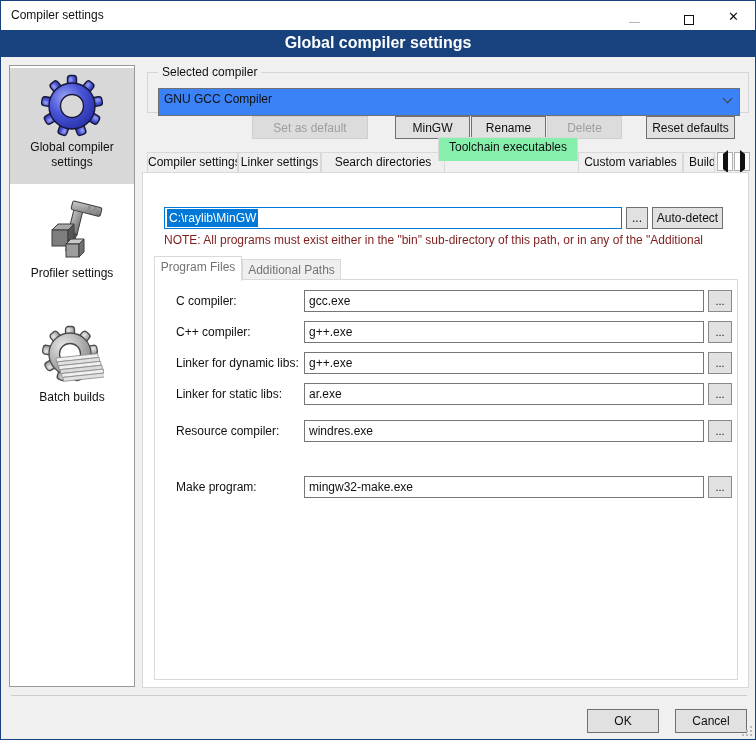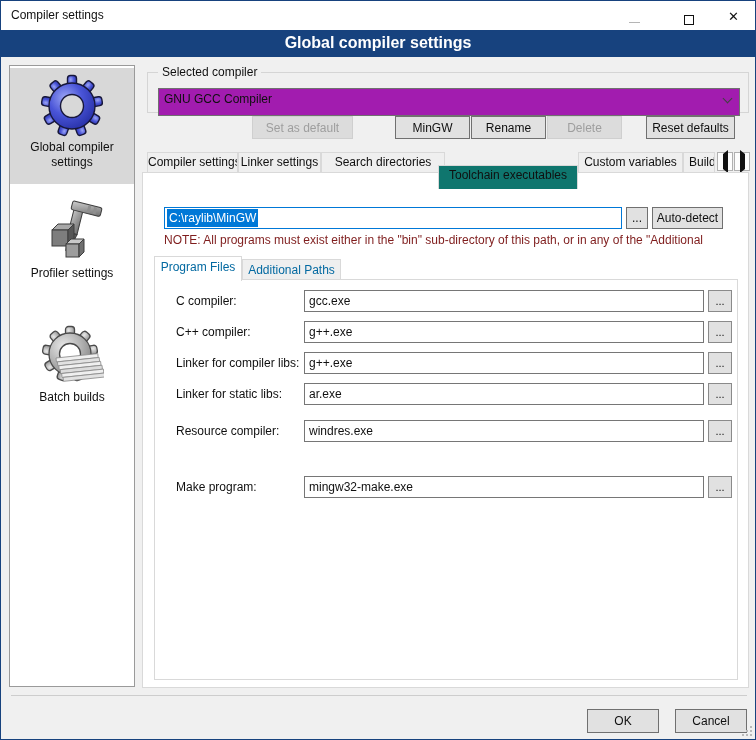--- a/index.html
+++ b/index.html
@@ -17,47 +17,47 @@
   .sidebar{position:absolute;left:8px;top:64px;width:126px;height:622px;background:#fff;border:1px solid #9a9a9a;}
   .side-item{position:absolute;left:0;width:124px;text-align:center;cursor:default;}
   .side-item.sel{background:#d8d8d8;}
   .side-label{font-size:12px;color:#101010;line-height:15px;display:block;padding:2px 4px 6px;}
   
   .group{position:absolute;border:1px solid #d5d5d5;}
   .legend{position:absolute;top:-8px;left:10px;font-size:12px;color:#101010;padding:0 4px;}
   .legend.on-gray{background:#f0f0f0;}
   .legend.on-white{background:#fff;}
   
-  .combo{position:absolute;height:28px;background:#a21caf;border:1px solid #707070;font-size:12px;
+  .combo{position:absolute;height:28px;background:#3b82f6;border:1px solid #707070;font-size:12px;
          color:#101010;line-height:20px;padding:0 15px 0 5px;cursor:default;}
   .chev{position:absolute;right:8px;top:6px;width:7px;height:7px;border-right:1px solid #404040;
         border-bottom:1px solid #404040;transform:rotate(45deg);}
   
   .btn{position:absolute;height:23px;background:#e1e1e1;border:1px solid #707070;font-size:12px;
        color:#101010;text-align:center;line-height:20px;padding:0;cursor:default;}
   .btn.disabled{background:#dcdcdc;border:1px solid #cfcfcf;color:#9e9e9e;}
   
   .tab{position:absolute;top:151px;height:21px;background:#efefef;border:1px solid #d9d9d9;
        font-size:12px;color:#101010;text-align:center;line-height:19px;overflow:hidden;white-space:nowrap;cursor:default;}
-  .tab.active{top:164px;height:24px;background:#0f766e;border-bottom:none;z-index:3;}
+  .tab.active{top:136px;height:24px;background:#86efac;border-bottom:none;z-index:3;}
   .tabscroll{position:absolute;top:151px;width:16px;height:19px;background:#fdfdfd;border:1px solid #b0b0b0;padding:0;cursor:default;}
   .tri-l{width:0;height:0;border-top:4px solid transparent;border-bottom:4px solid transparent;
          border-right:5px solid #111;margin:0 auto;}
   .tri-r{width:0;height:0;border-top:4px solid transparent;border-bottom:4px solid transparent;
          border-left:5px solid #111;margin:0 auto;}
   .tabpage{position:absolute;left:141px;top:171px;width:607px;height:516px;background:#fff;border:1px solid #d9d9d9;z-index:1;}
   
   .pathbox{position:absolute;left:163px;top:206px;width:458px;height:22px;background:#fff;
            border:1px solid #0078d7;font-size:12px;line-height:20px;padding:0 2px;overflow:hidden;z-index:4;cursor:text;}
   .pathsel{background:#0078d7;color:#fff;padding:2px 2px;}
   .note{position:absolute;left:163px;top:232px;width:574px;font-size:12px;color:#7f1d1d;
         white-space:nowrap;overflow:hidden;z-index:4;}
   
   .subtab{position:absolute;height:22px;background:#efefef;border:1px solid #d9d9d9;font-size:12px;
-          color:#0369a1;text-align:center;line-height:20px;z-index:4;cursor:default;}
+          color:#737373;text-align:center;line-height:20px;z-index:4;cursor:default;}
   .subtab.active{background:#fff;border-bottom:none;z-index:6;}
   .subpage{position:absolute;left:153px;top:278px;width:584px;height:401px;background:#fff;border:1px solid #d9d9d9;z-index:5;}
   
   .row{position:absolute;left:168px;height:22px;width:563px;z-index:7;}
   .flabel{position:absolute;left:0;top:4px;font-size:12px;color:#101010;margin-left:7px;}
   .finput{position:absolute;left:135px;top:0;width:400px;height:22px;border:1px solid #767676;
           background:#fff;font-size:12px;color:#101010;padding:0 4px;}
   .dots{position:absolute;left:539px;top:0;width:24px;height:22px;background:#e1e1e1;border:1px solid #8a8a8a;
         font-size:11px;line-height:16px;text-align:center;color:#101010;padding:0;cursor:default;}
   .fselect{position:absolute;left:135px;top:0;width:428px;height:22px;background:#ebebeb;border:1px solid #7a7a7a;
@@ -175,21 +175,21 @@
   </div>
 
   <div class="group" style="left:146px;top:71px;width:602px;height:41px">
     <span class="legend on-gray">Selected compiler</span>
     <div class="combo" style="left:10px;top:15px;width:582px">
       <span>GNU GCC Compiler</span>
       <span class="chev"></span>
     </div>
   </div>
 
-  <button class="btn disabled" style="left:251px;top:115px;width:101px">Set as default</button>
+  <button class="btn disabled" style="left:251px;top:115px;width:116px">Set as default</button>
   <button class="btn" style="left:394px;top:115px;width:75px">MinGW</button>
   <button class="btn" style="left:470px;top:115px;width:75px">Rename</button>
   <button class="btn disabled" style="left:546px;top:115px;width:75px">Delete</button>
   <button class="btn" style="left:645px;top:115px;width:89px">Reset defaults</button>
 
   <div class="tab" style="left:146px;width:91px">Compiler settings</div>
   <div class="tab" style="left:237px;width:83px">Linker settings</div>
   <div class="tab" style="left:320px;width:124px">Search directories</div>
   <div class="tab active" style="left:437px;width:140px">Toolchain executables</div>
   <div class="tab" style="left:577px;width:105px">Custom variables</div>
@@ -214,21 +214,21 @@
     <span class="flabel">C compiler:</span>
     <input class="finput" value="gcc.exe" style="">
     <button class="dots">...</button>
   </div>
   <div class="row" style="top:320px">
     <span class="flabel">C++ compiler:</span>
     <input class="finput" value="g++.exe" style="">
     <button class="dots">...</button>
   </div>
   <div class="row" style="top:351px">
-    <span class="flabel">Linker for compiler libs:</span>
+    <span class="flabel">Linker for dynamic libs:</span>
     <input class="finput" value="g++.exe" style="">
     <button class="dots">...</button>
   </div>
   <div class="row" style="top:382px">
     <span class="flabel">Linker for static libs:</span>
     <input class="finput" value="ar.exe" style="">
     <button class="dots">...</button>
   </div>
   <div class="row" style="top:419px">
     <span class="flabel">Resource compiler:</span>

